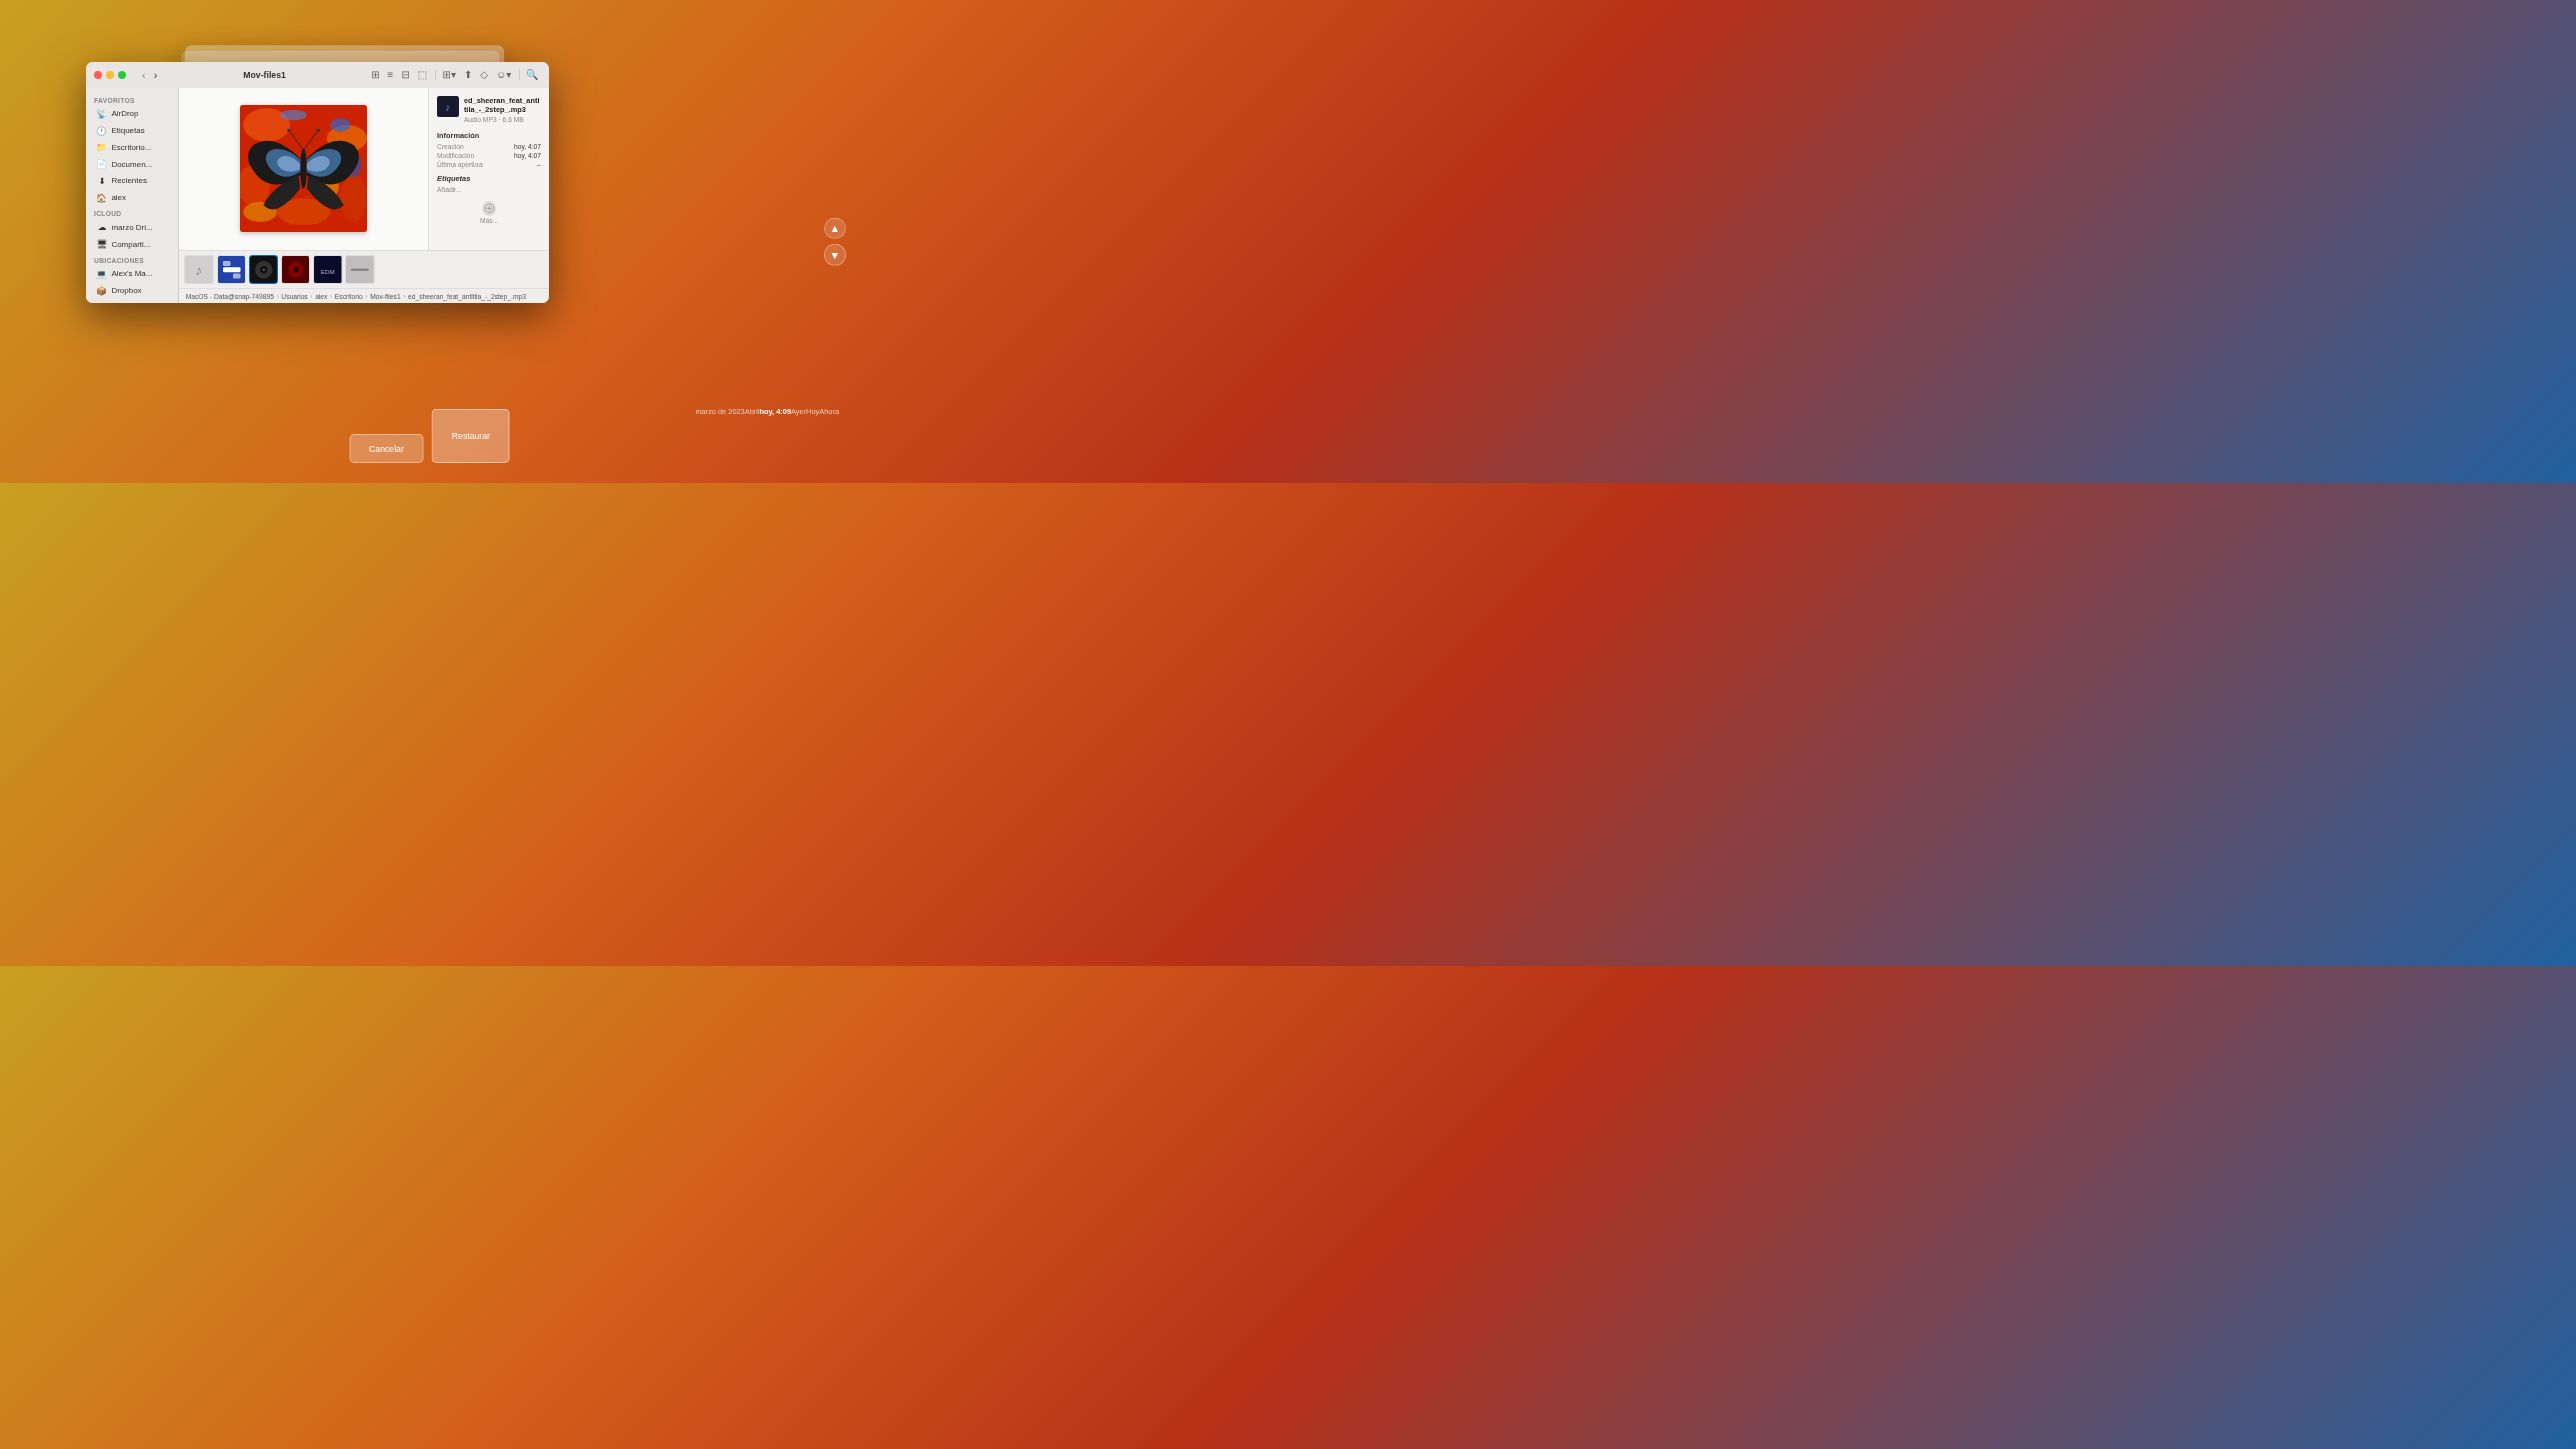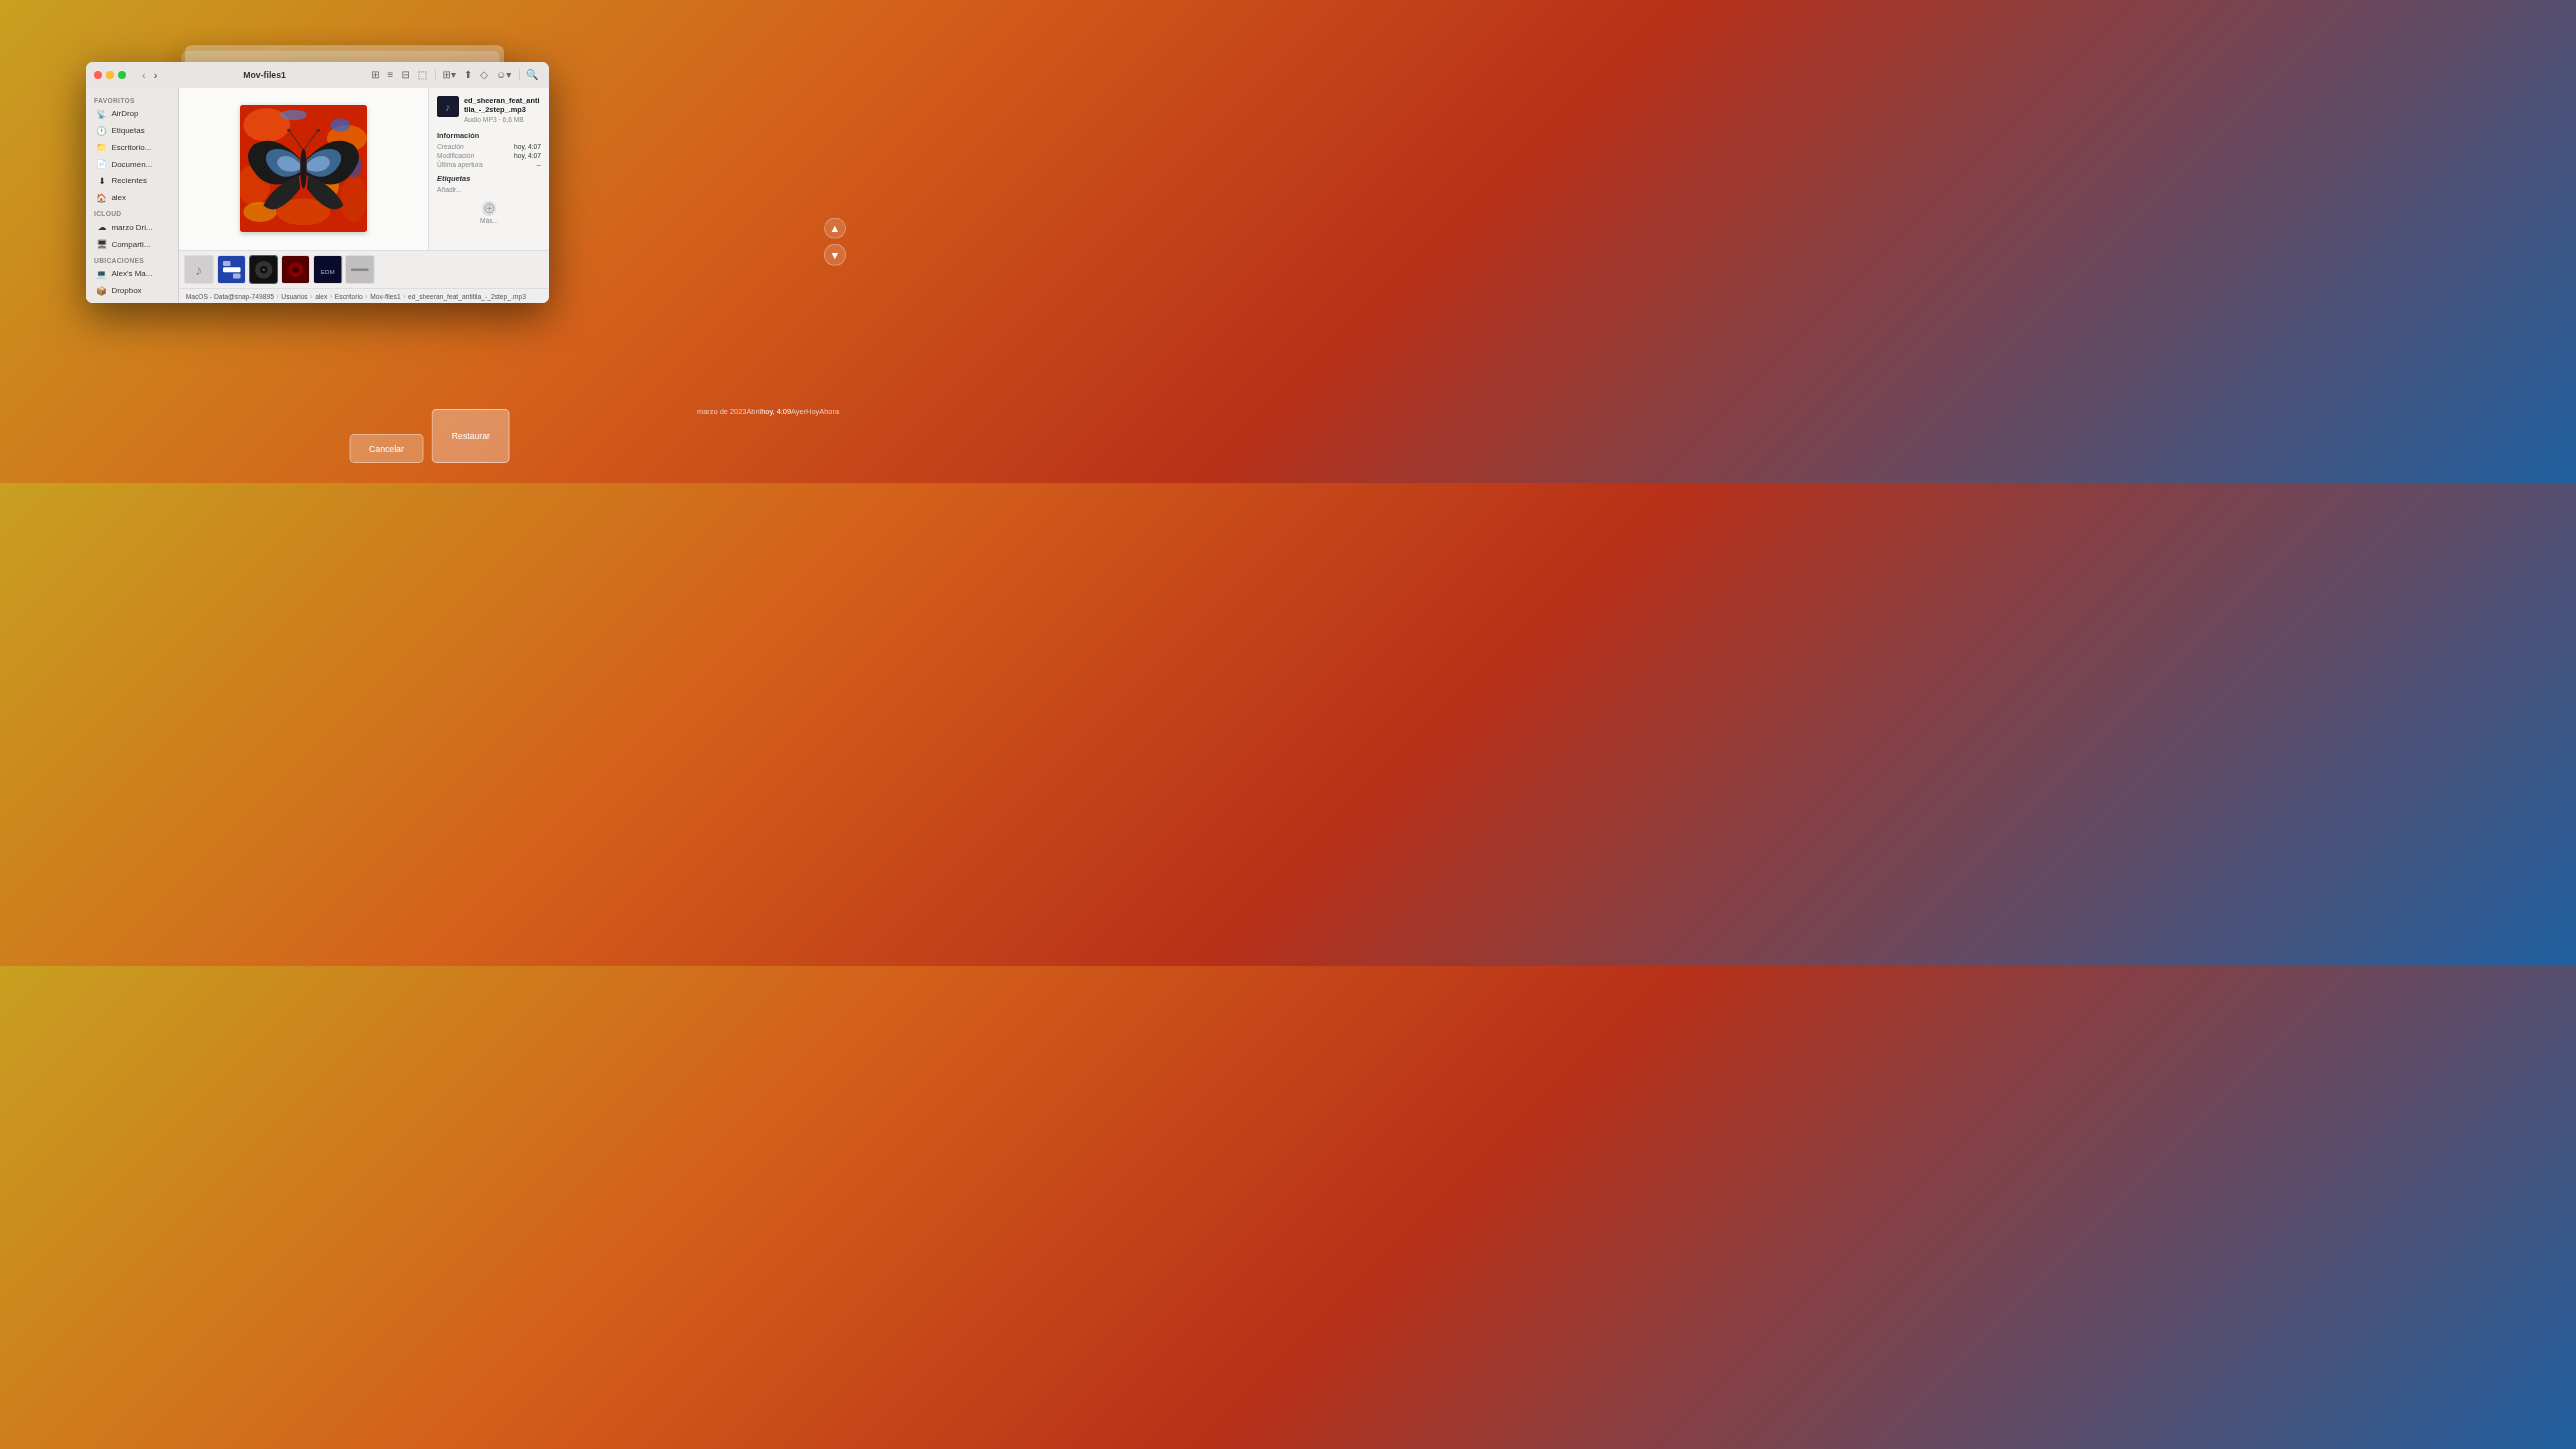--- a/index.html
+++ b/index.html
@@ -443,21 +443,21 @@
     }
 
     .timeline-label {
       font-size: 7.4px;
       color: rgba(255,255,255,0.7);
       text-align: right;
     }
 
     .timeline-label.active {
       color: white;
-      font-weight: 400;
+      font-weight: 700;
     }
   </style>
 </head>
 <body>
 
 <div class="bg-window bg-window-2"></div>
 <div class="bg-window bg-window-1"></div>
 
 <div class="timeline">
   <span class="timeline-label">marzo de 2023</span>

